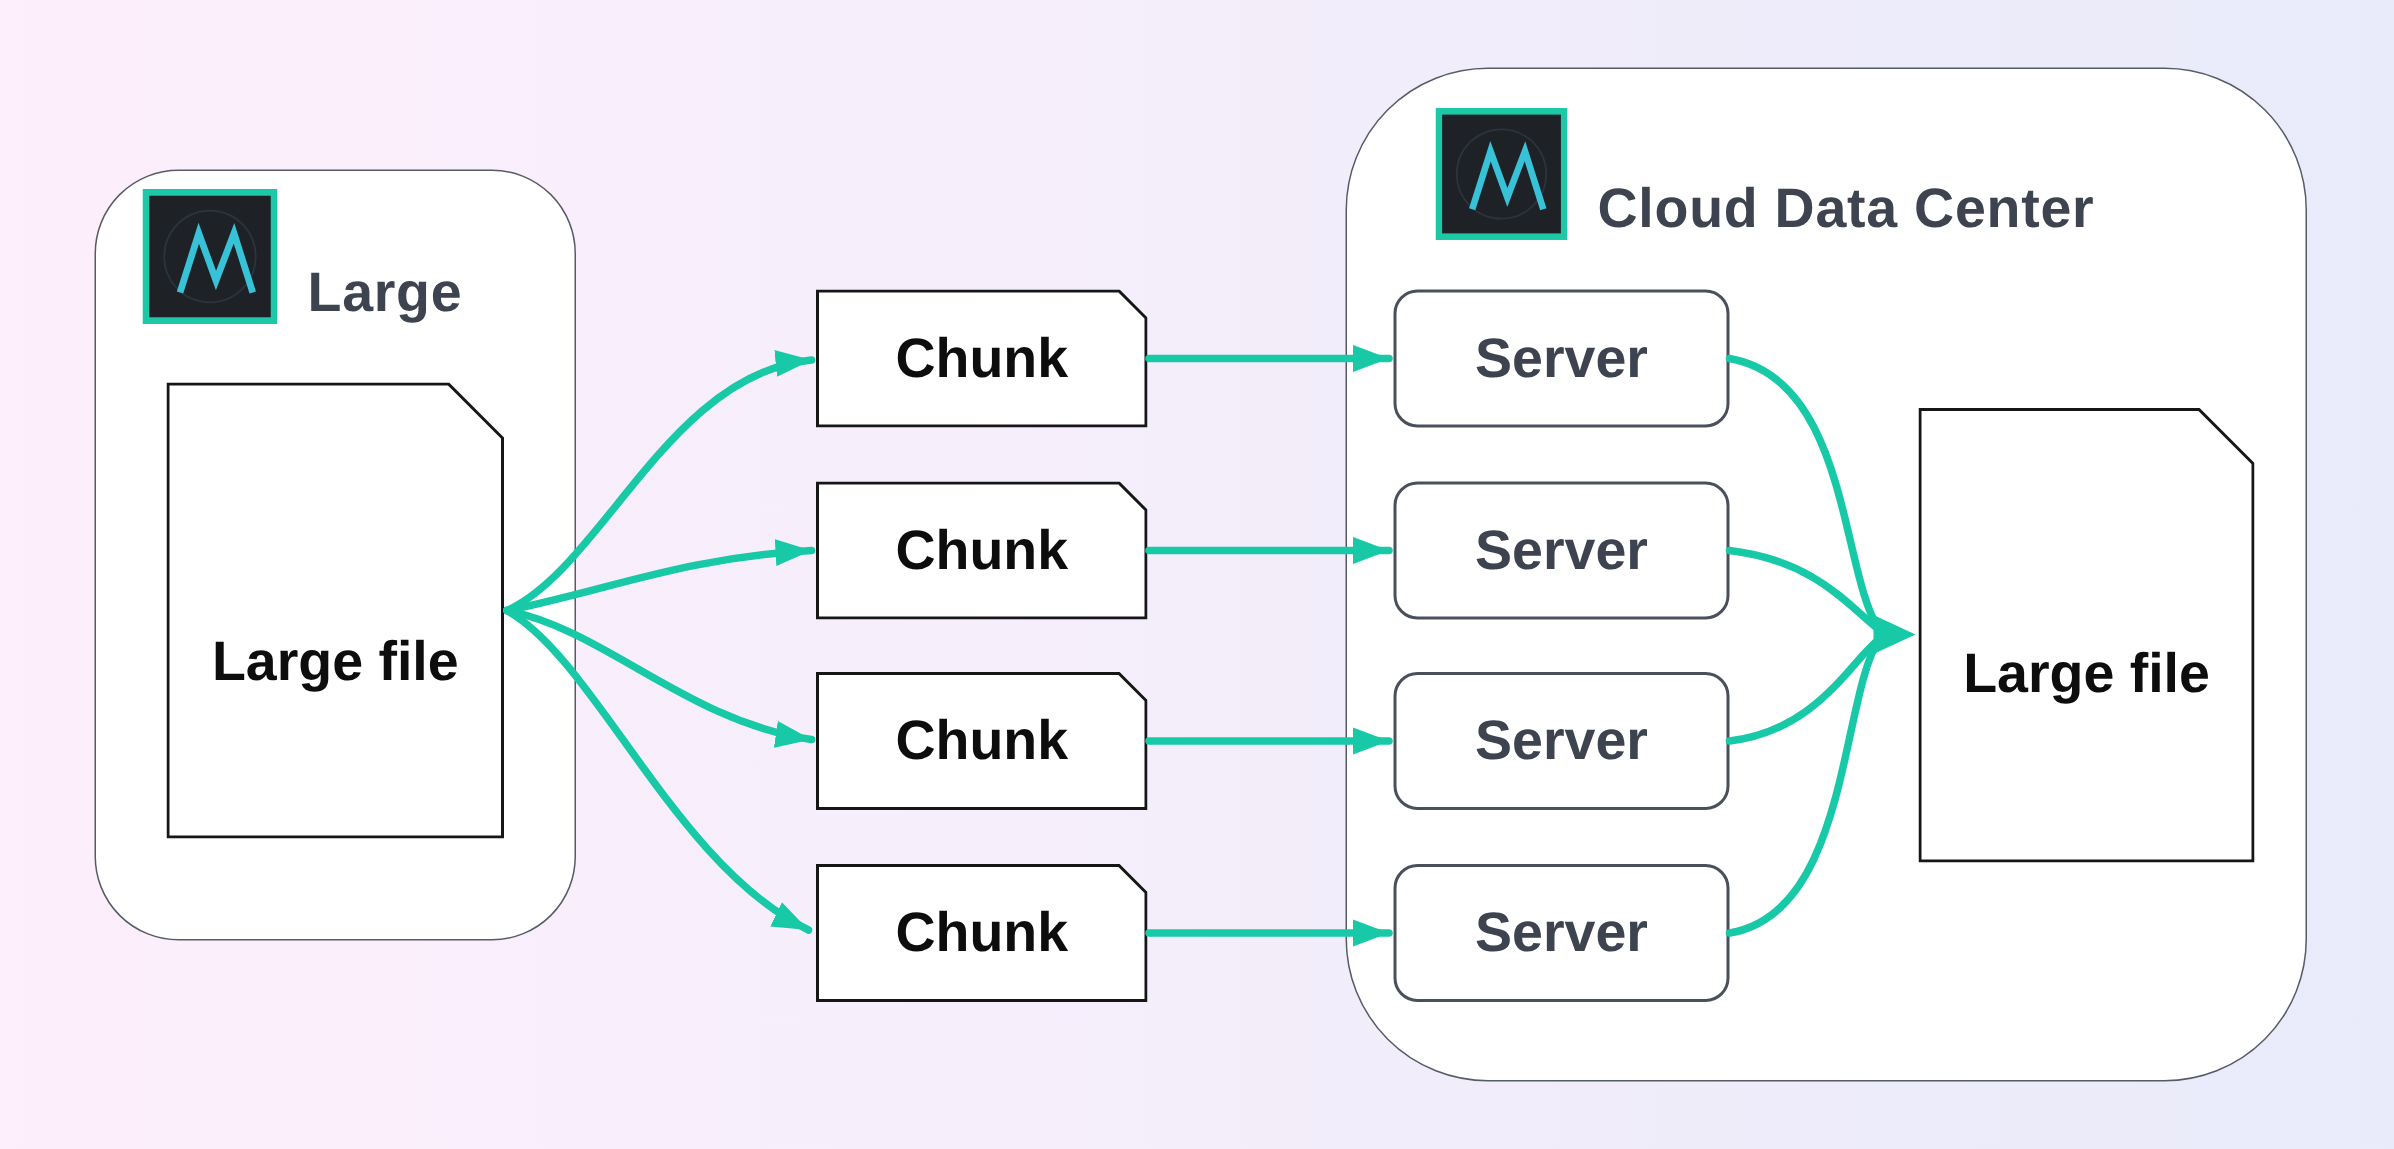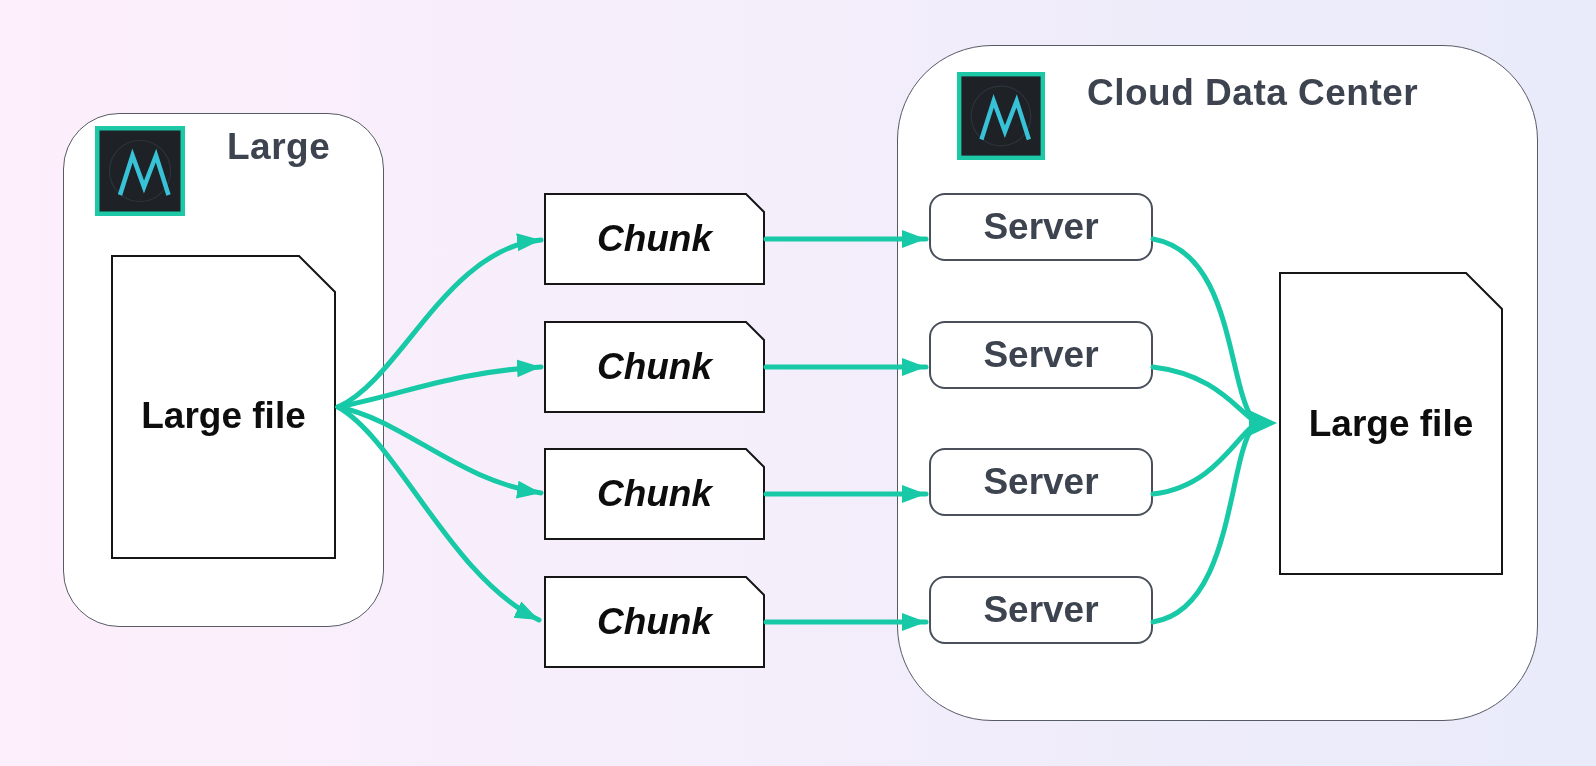--- a/index.html
+++ b/index.html
@@ -8,53 +8,53 @@
     background:linear-gradient(90deg, #fdeffb 0%, #f6eefb 40%, #e9ebfa 100%);
     font-family:"Liberation Sans", sans-serif;
   }
   .group {
     position:absolute; background:#ffffff;
     border:1.5px solid #565b66;
   }
   .group.laptop { left:63px; top:113px; width:319px; height:512px; border-radius:56px; }
   .group.cloud  { left:897px; top:45px; width:639px; height:674px; border-radius:95px; }
 
-  .group-header { position:absolute; display:flex; align-items:flex-start; z-index:5;gap:22px; }
+  .group-header { position:absolute; display:flex; align-items:flex-end; z-index:5; }
   .group-header.laptop-header { left:95px; top:126px; height:90px; }
   .group-header.cloud-header  { left:957px; top:72px; height:88px; }
   .group-header .logo { flex:0 0 auto; }
   .laptop-header .logo svg { width:90px; height:90px; display:block; }
   .cloud-header  .logo svg { width:88px; height:88px; display:block; }
   .group-title {
     margin-left:20px; font-size:37px; font-weight:bold; color:#3d4450;
     letter-spacing:0.5px; white-space:nowrap;
   }
 
   .node { position:absolute; z-index:3; }
   .node .shape { position:absolute; left:0; top:0; width:100%; height:100%; }
   .node .label {
     position:absolute; left:0; top:0; width:100%; height:100%;
     display:flex; align-items:center; justify-content:center;
     font-weight:bold; white-space:nowrap;
   }
-  .doc-node .label   { font-size:37px; color:#0d0d0d; }
-  .chunk-node .label { font-size:37px; color:#0d0d0d;font-style:italic; }
+  .doc-node .label   { font-size:37px; color:#0d0d0d;margin-top:25px; }
+  .chunk-node .label { font-size:37px; color:#0d0d0d; }
 
   .node.src-doc  { left:111px; top:255px; width:225px; height:304px; }
   .node.src-doc .label { padding-top:18px; box-sizing:border-box; }
   .node.dest-doc { left:1279px; top:272px; width:224px; height:303px; }
 
   .node.chunk { width:221px; height:92px; }
   .node.chunk.c1 { left:544px; top:193px; }
   .node.chunk.c2 { left:544px; top:321px; }
   .node.chunk.c3 { left:544px; top:448px; }
   .node.chunk.c4 { left:544px; top:576px; }
 
   .node.server {
-    width:224px; height:68px; background:#ffffff;
+    width:224px; height:92px; background:#ffffff;
     border:2px solid #4a505b; border-radius:16px; box-sizing:border-box;
     display:flex; align-items:center; justify-content:center;
     font-size:37px; font-weight:bold; color:#3d4450;
   }
   .node.server.s1 { left:929px; top:193px; }
   .node.server.s2 { left:929px; top:321px; }
   .node.server.s3 { left:929px; top:448px; }
   .node.server.s4 { left:929px; top:576px; }
 
   .edges-layer { position:absolute; left:0; top:0; z-index:4; pointer-events:none; }

